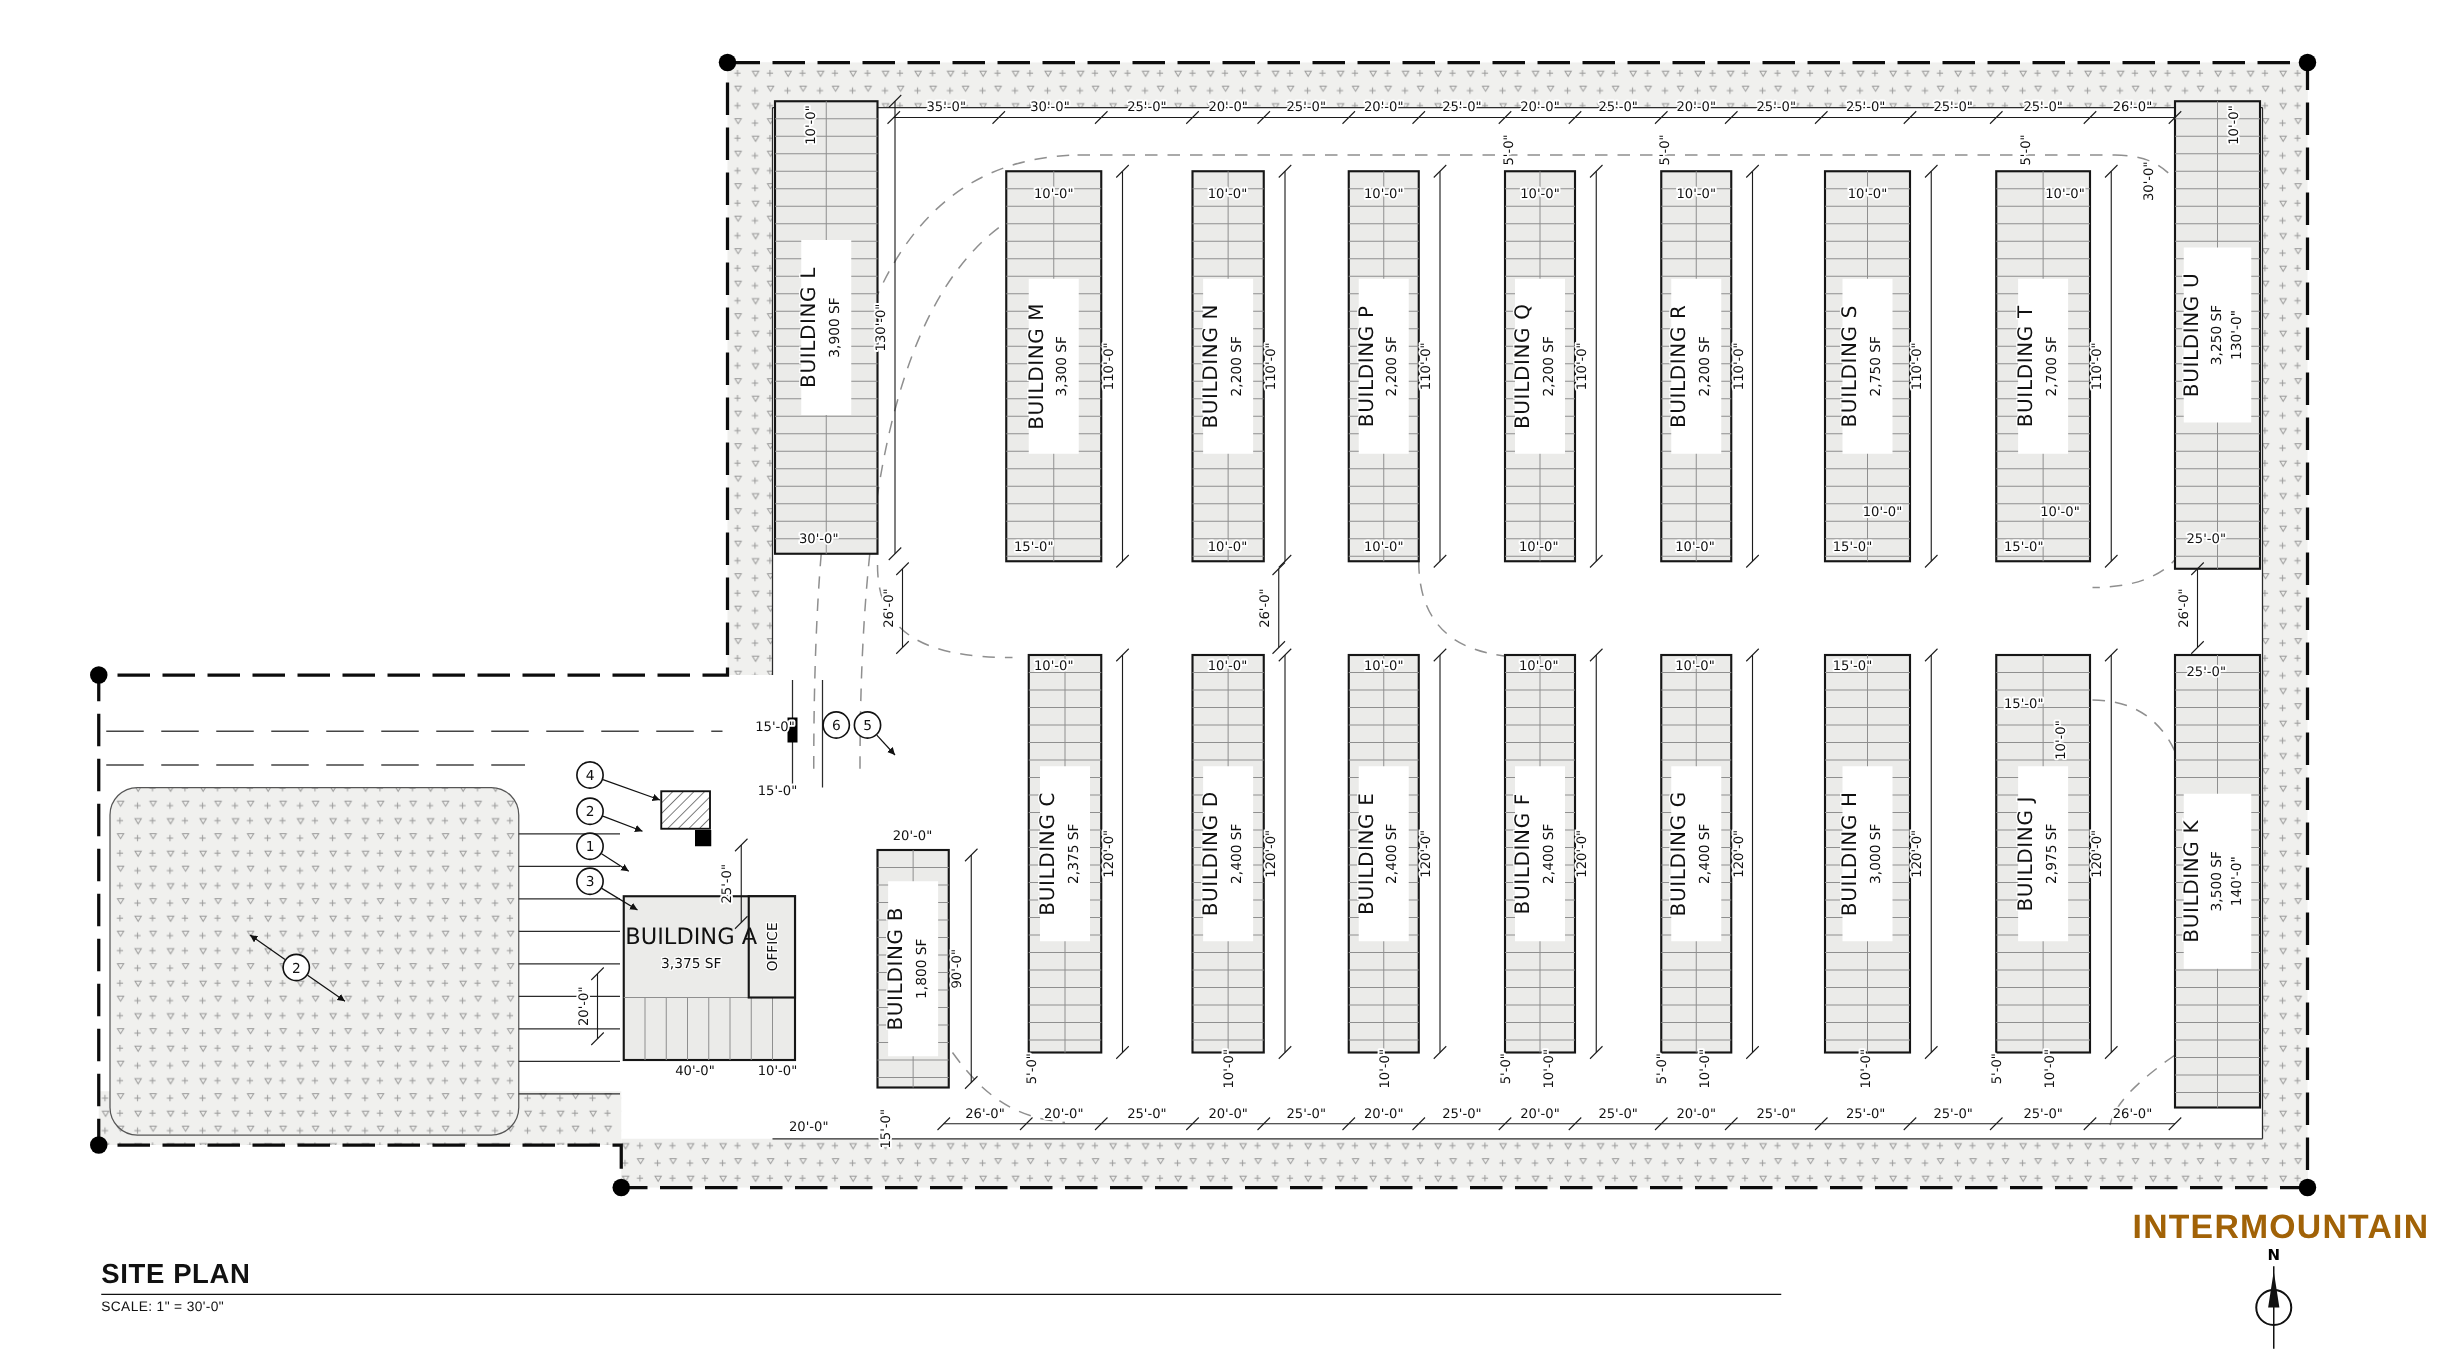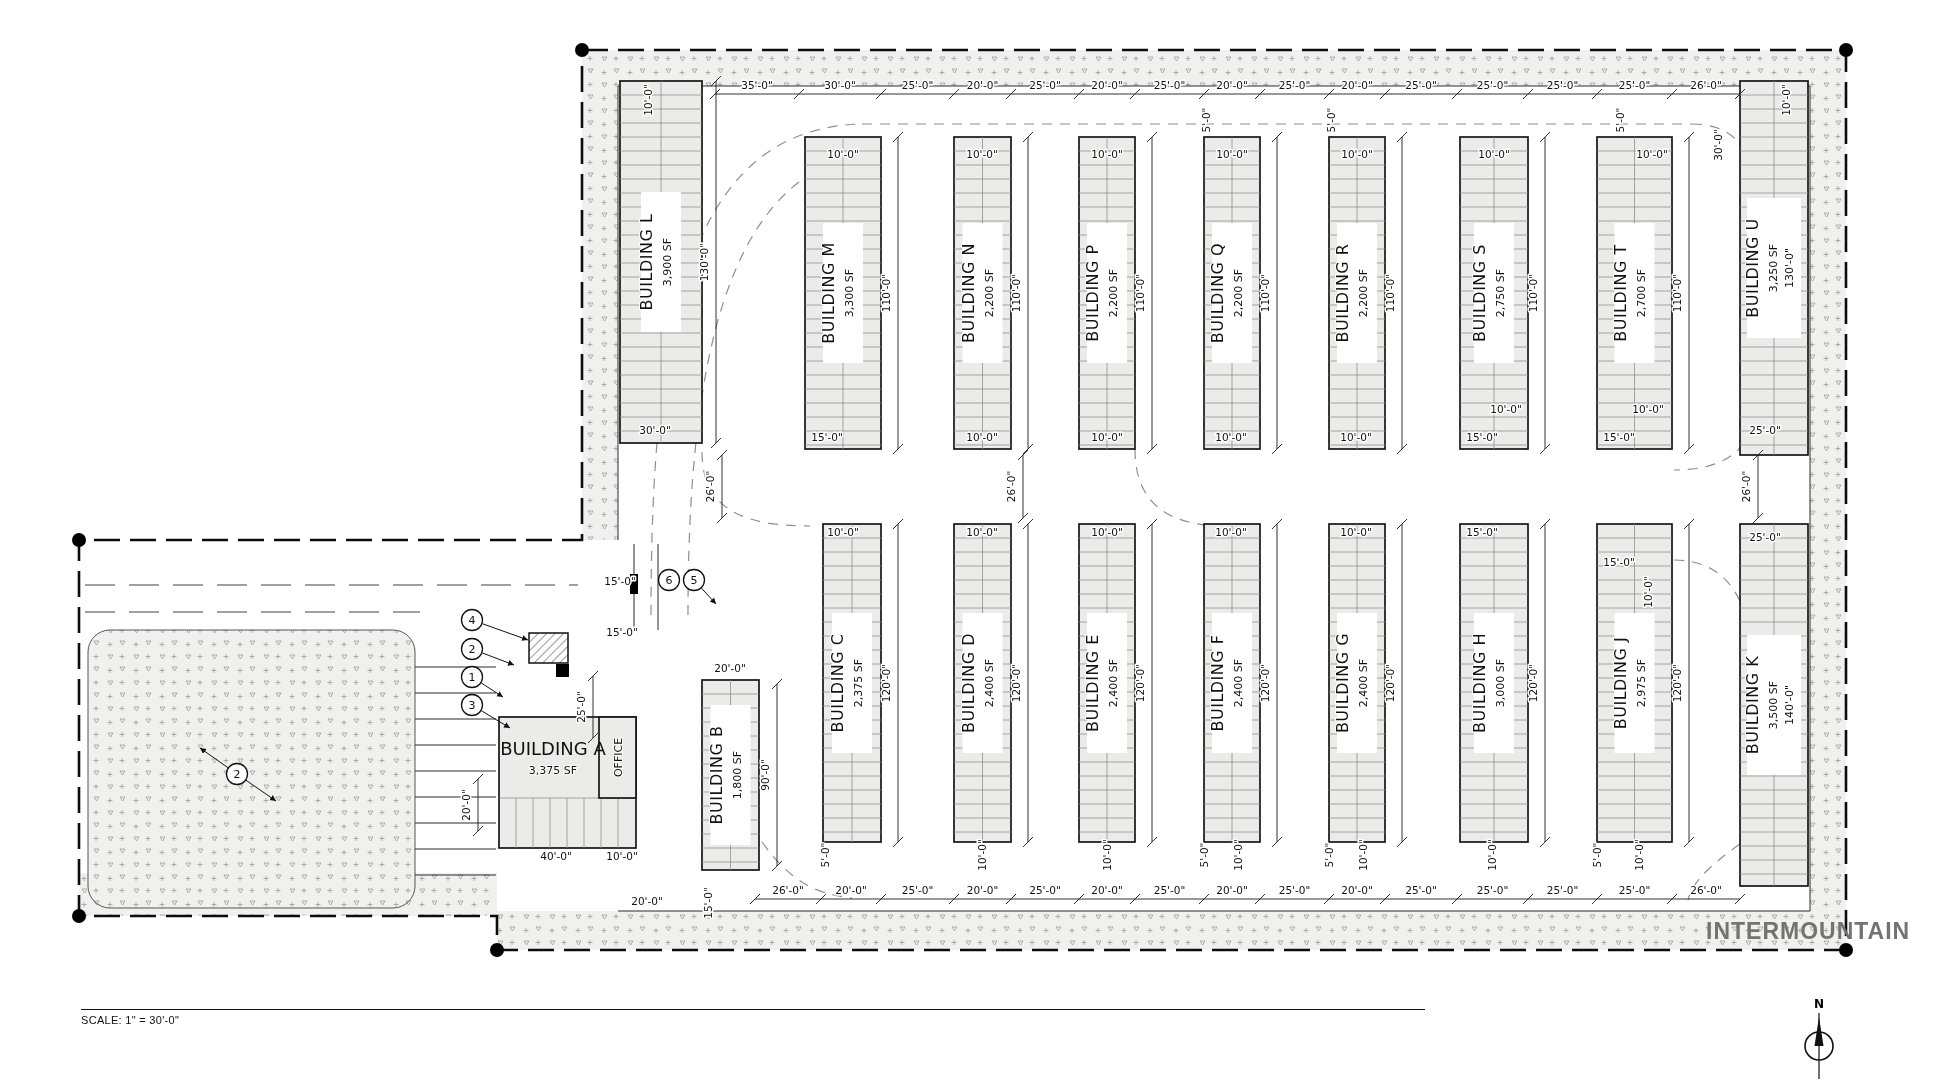--- a/index.html
+++ b/index.html
@@ -15,22 +15,22 @@
   .thin{stroke:#2b2b2b;stroke-width:1;fill:none;}
   .part{stroke:#8f8f8f;stroke-width:.8;}
   .bld{fill:#ebebe9;stroke:#161616;stroke-width:1.7;}
   .aisle{fill:none;stroke:#8f8f8f;stroke-width:1.2;stroke-dasharray:10 8;}
   .road{fill:none;stroke:#444;stroke-width:1.1;stroke-dasharray:30 14;}
   .dimline{stroke:#1c1c1c;stroke-width:.9;}
   .titleblock{position:absolute;left:81px;top:1006px;width:1344px;}
   .titleblock .pt{font-size:22px;font-weight:bold;letter-spacing:.5px;}
   .titleblock .rule{border-top:1.8px solid #111;margin-top:3px;width:1344px;}
   .titleblock .sc{font-size:11px;margin-top:4px;letter-spacing:.3px;}
-  .watermark{position:absolute;left:1706px;top:918px;width:244px;overflow:hidden;
-             font-size:23px;font-weight:bold;letter-spacing:1px;color:#737373;white-space:nowrap;}
+  .watermark{position:absolute;left:1706px;top:966px;width:244px;overflow:hidden;
+             font-size:27px;font-weight:bold;letter-spacing:1px;color:#a16207;white-space:nowrap;}
   .north{position:absolute;left:1792px;top:995px;}
   .nlabel{font-size:12px;font-weight:600;font-family:"DejaVu Sans",sans-serif;}
 </style>
 </head>
 <body>
 
 <svg id="plan" width="1950" height="1086" viewBox="0 0 1950 1086">
   <defs>
     <pattern id="stip" width="26" height="26" patternUnits="userSpaceOnUse">
       <rect width="26" height="26" fill="#f0f0ee"></rect>
@@ -884,20 +884,21 @@
       </g>
       <g>
         <line x1="701.4329709136908" y1="588.1086955422081" x2="716" y2="604" stroke="#111" stroke-width="1" marker-end="url(#arr)"></line>
         <circle cx="694" cy="580" r="10.5" fill="#fff" stroke="#111" stroke-width="1.3"></circle>
         <text x="694" y="584" class="bsf" text-anchor="middle">5</text>
       </g>
     </g>
   </svg>
 
 <div class="titleblock">
+  <div class="pt">SITE PLAN</div>
   <div class="rule"></div>
   <div class="sc">SCALE:  1" = 30'-0"</div>
 </div>
 
 <div class="watermark">INTERMOUNTAIN</div>
 
 <svg class="north" width="54" height="88">
   <text x="27" y="13" text-anchor="middle" class="nlabel">N</text>
   <line x1="27" y1="18" x2="27" y2="84" stroke="#111" stroke-width="1.2"></line>
   <circle cx="27" cy="51" r="14" fill="none" stroke="#111" stroke-width="1.6"></circle>

